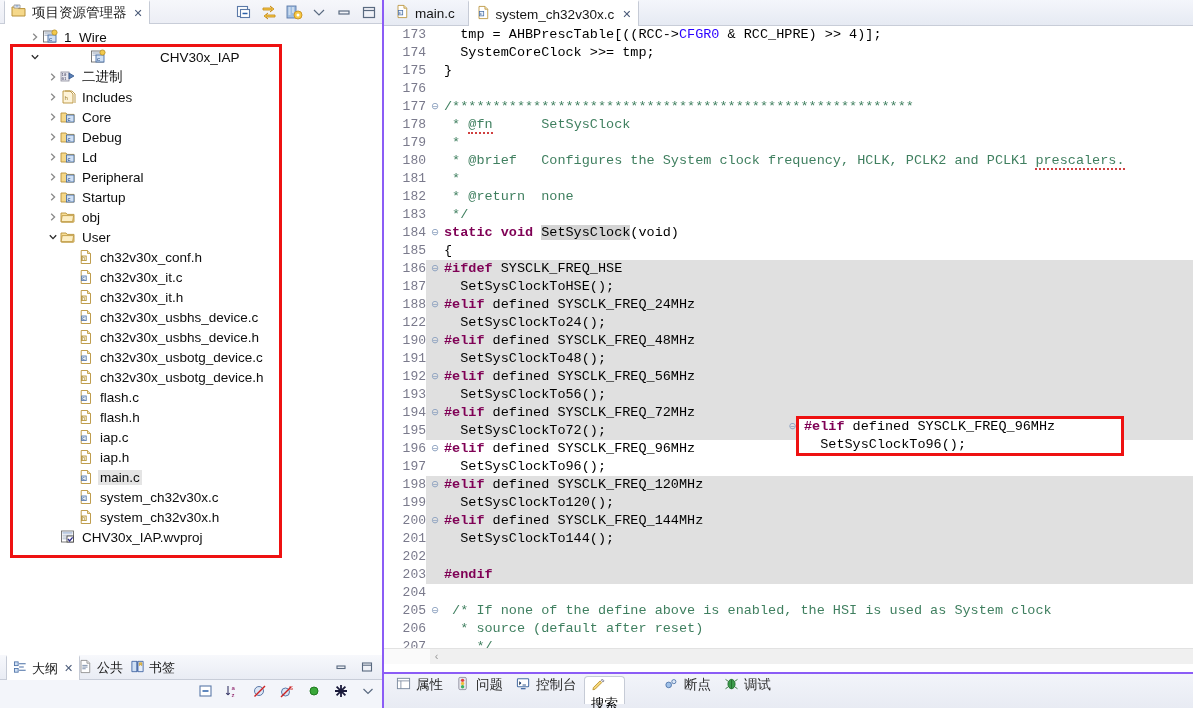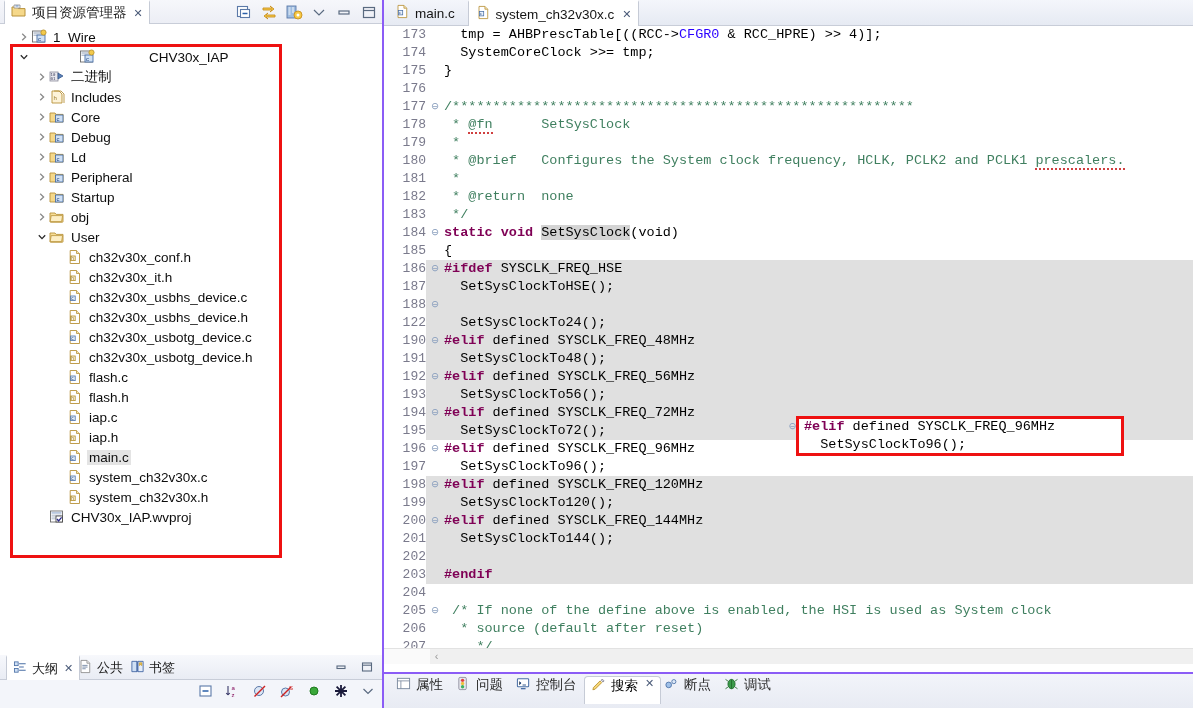--- a/index.html
+++ b/index.html
@@ -62,21 +62,21 @@
     position: absolute; left: 0; top: 24px;
     width: 9px; height: 631px;
     background: #f3f3f5;
   }
   #tree-vscroll .thumb {
     position: absolute; left: 0; top: 180px;
     width: 9px; height: 80px;
     background: #d6d6dd;
   }
   #tree {
-    position: absolute; left: 9px; top: 0;
+    position: absolute; left: 20px; top: 0;
     width: 373px;
     padding-top: 3px;
   }
   .trow {
     display: flex; align-items: center;
     height: 20px;
     font-size: 13.5px;
     color: #0d0d0d;
     white-space: nowrap;
   }
@@ -209,20 +209,21 @@
   .btab {
     position: absolute; top: 2px; height: 28px;
     display: flex; align-items: flex-start; padding: 0 6px;
     font-size: 13.5px; color: #2a2a2a;
   }
   .btab.active {
     background: #ffffff;
     border: 1px solid #c6cbd6; border-bottom: none;
     border-radius: 4px 4px 0 0;
     color: #000000;
+    flex-direction: column;
   }
   .btab .ti { margin-right: 5px; }
   .btab .closex { margin-left: 7px; font-size: 11px; color: #4a5a78; }
 
   
   .redbox {
     position: absolute;
     border: 3px solid #ee1111;
     pointer-events: none;
   }
@@ -454,20 +455,30 @@
           </div>
           <div class="trow" style="padding-left: 44px;">
             <span class="arrow"></span>
             <span class="ico"><svg width="16" height="16" viewBox="0 0 16 16">
                 <path d="M3.2 1.5h6.3l3 3v10h-9.3z" fill="#ffffff" stroke="#b8923a" stroke-width="0.9"></path>
         <path d="M9.5 1.5v3h3" fill="#f3e2b0" stroke="#b8923a" stroke-width="0.8"></path>
         <rect x="3.6" y="7" width="4.6" height="4.6" fill="#fdf3d8" stroke="#b08c2a" stroke-width="0.8"></rect>
         <text x="4.3" y="10.8" font-size="4.6" fill="#8a6a1a" font-family="sans-serif">h</text>
               </svg></span>
             <span class="lbl">ch32v30x_conf.h</span>
+          </div>
+          <div class="trow" style="padding-left: 44px;">
+            <span class="arrow"></span>
+            <span class="ico"><svg width="16" height="16" viewBox="0 0 16 16">
+                <path d="M3.2 1.5h6.3l3 3v10h-9.3z" fill="#ffffff" stroke="#b8923a" stroke-width="0.9"></path>
+        <path d="M9.5 1.5v3h3" fill="#f3e2b0" stroke="#b8923a" stroke-width="0.8"></path>
+        <rect x="3.6" y="7" width="4.6" height="4.6" fill="#e8f0fb" stroke="#4a6fa5" stroke-width="0.8"></rect>
+        <text x="4.3" y="10.8" font-size="4.6" fill="#1a3f7a" font-family="sans-serif">c</text>
+              </svg></span>
+            <span class="lbl">ch32v30x_it.c</span>
           </div>
           <div class="trow" style="padding-left: 44px;">
             <span class="arrow"></span>
             <span class="ico"><svg width="16" height="16" viewBox="0 0 16 16">
                 <path d="M3.2 1.5h6.3l3 3v10h-9.3z" fill="#ffffff" stroke="#b8923a" stroke-width="0.9"></path>
         <path d="M9.5 1.5v3h3" fill="#f3e2b0" stroke="#b8923a" stroke-width="0.8"></path>
         <rect x="3.6" y="7" width="4.6" height="4.6" fill="#fdf3d8" stroke="#b08c2a" stroke-width="0.8"></rect>
         <text x="4.3" y="10.8" font-size="4.6" fill="#8a6a1a" font-family="sans-serif">h</text>
               </svg></span>
             <span class="lbl">ch32v30x_it.h</span>
@@ -718,21 +729,21 @@
         <div class="cline"><span class="ln">178</span><span class="txt"><span class="cmt"> * <span class="sq">@fn</span>      SetSysClock</span></span></div>
         <div class="cline"><span class="ln">179</span><span class="txt"><span class="cmt"> *</span></span></div>
         <div class="cline"><span class="ln">180</span><span class="txt"><span class="cmt"> * @brief   Configures the System clock frequency, HCLK, PCLK2 and PCLK1 <span class="sq">prescalers.</span></span></span></div>
         <div class="cline"><span class="ln">181</span><span class="txt"><span class="cmt"> *</span></span></div>
         <div class="cline"><span class="ln">182</span><span class="txt"><span class="cmt"> * @return  none</span></span></div>
         <div class="cline"><span class="ln">183</span><span class="txt"><span class="cmt"> */</span></span></div>
         <div class="cline"><span class="ln">184</span><span class="fold">⊖</span><span class="txt"><span class="kw">static void </span><span class="hl">SetSysClock</span><span class="plain">(void)</span></span></div>
         <div class="cline"><span class="ln">185</span><span class="txt"><span class="plain">{</span></span></div>
         <div class="cline inactive"><span class="ln">186</span><span class="fold">⊖</span><span class="txt"><span class="pp">#ifdef</span><span class="plain"> SYSCLK_FREQ_HSE</span></span></div>
         <div class="cline inactive"><span class="ln">187</span><span class="txt"><span class="plain">  SetSysClockToHSE();</span></span></div>
-        <div class="cline inactive"><span class="ln">188</span><span class="fold">⊖</span></div>
+        <div class="cline inactive"><span class="ln">188</span><span class="fold">⊖</span><span class="txt"><span class="pp">#elif</span><span class="plain"> defined SYSCLK_FREQ_24MHz</span></span></div>
         <div class="cline inactive"><span class="ln">122</span><span class="txt"><span class="plain">  SetSysClockTo24();</span></span></div>
         <div class="cline inactive"><span class="ln">190</span><span class="fold">⊖</span><span class="txt"><span class="pp">#elif</span><span class="plain"> defined SYSCLK_FREQ_48MHz</span></span></div>
         <div class="cline inactive"><span class="ln">191</span><span class="txt"><span class="plain">  SetSysClockTo48();</span></span></div>
         <div class="cline inactive"><span class="ln">192</span><span class="fold">⊖</span><span class="txt"><span class="pp">#elif</span><span class="plain"> defined SYSCLK_FREQ_56MHz</span></span></div>
         <div class="cline inactive"><span class="ln">193</span><span class="txt"><span class="plain">  SetSysClockTo56();</span></span></div>
         <div class="cline inactive"><span class="ln">194</span><span class="fold">⊖</span><span class="txt"><span class="pp">#elif</span><span class="plain"> defined SYSCLK_FREQ_72MHz</span></span></div>
         <div class="cline inactive"><span class="ln">195</span><span class="txt"><span class="plain">  SetSysClockTo72();</span></span></div>
         <div class="cline"><span class="ln">196</span><span class="fold">⊖</span><span class="txt"><span class="pp">#elif</span><span class="plain"> defined SYSCLK_FREQ_96MHz</span></span></div>
         <div class="cline"><span class="ln">197</span><span class="txt"><span class="plain">  SetSysClockTo96();</span></span></div>
         <div class="cline inactive"><span class="ln">198</span><span class="fold">⊖</span><span class="txt"><span class="pp">#elif</span><span class="plain"> defined SYSCLK_FREQ_120MHz</span></span></div>

